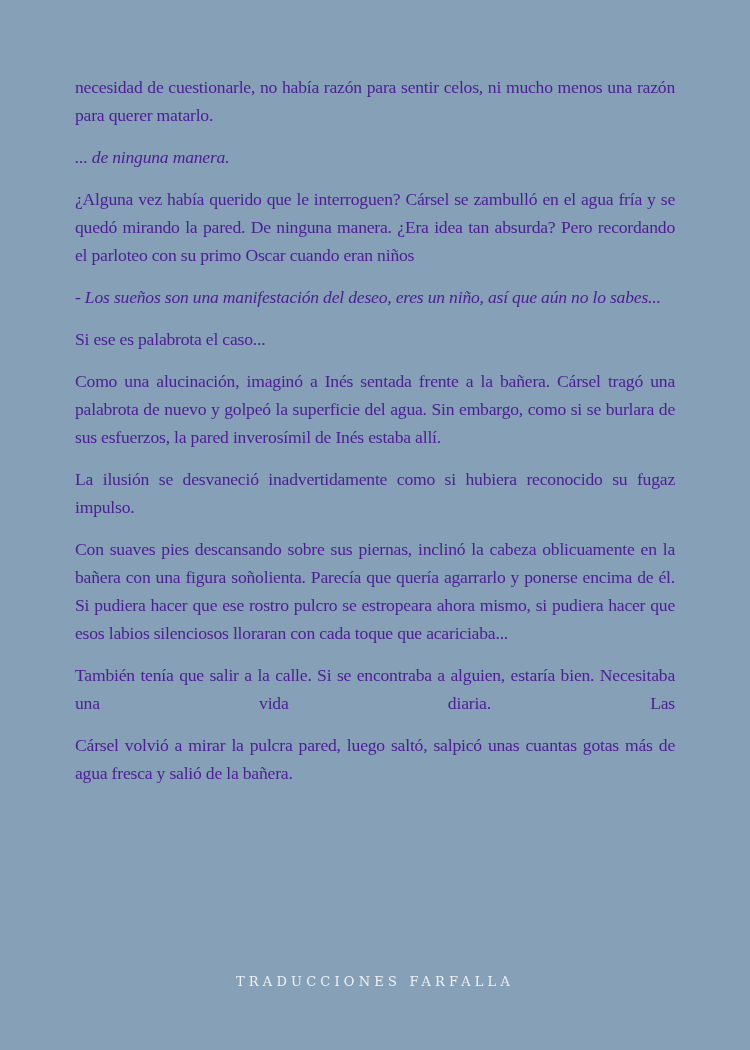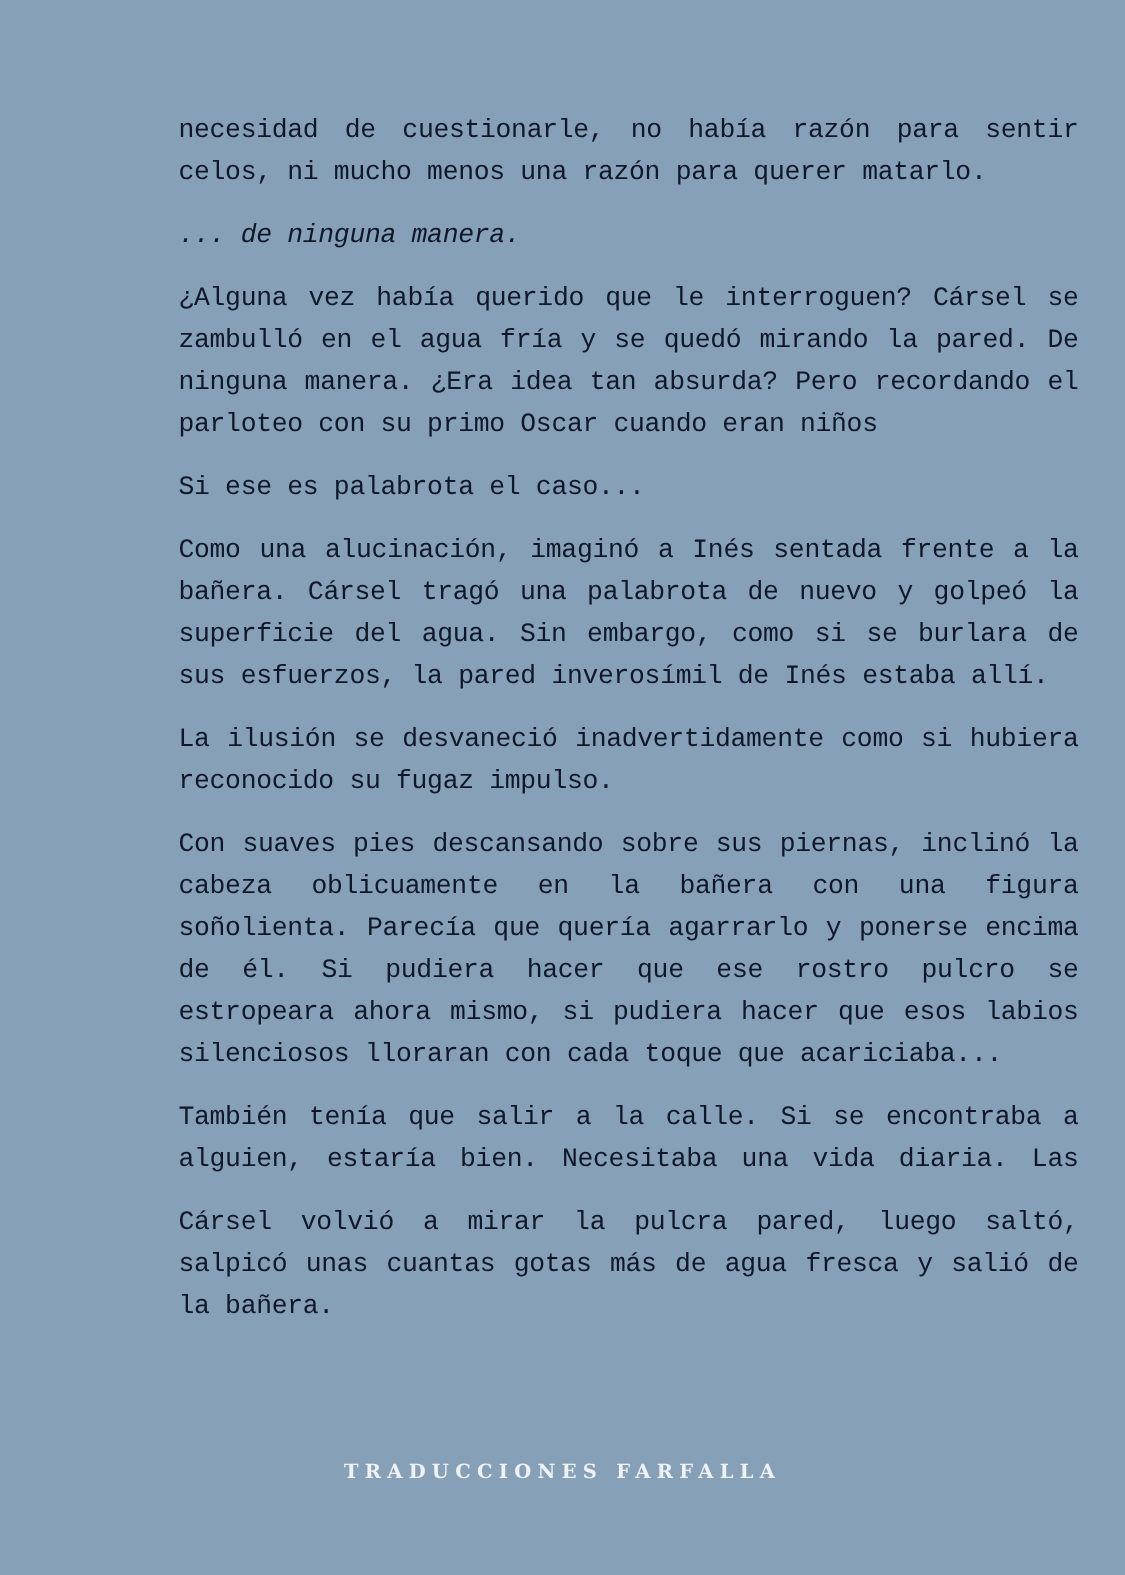--- a/index.html
+++ b/index.html
@@ -3,48 +3,47 @@
 <meta charset="utf-8">
 <style>
   html, body { margin: 0; padding: 0; }
   body {
     width: 750px; height: 1050px; overflow: hidden;
     background: #86a0b7;
     position: relative;
   }
   .page {
     position: absolute; left: 75px; top: 73px; width: 600px;
-    font-family: Liberation Mono, monospace;
+    font-family: Liberation Serif, serif;
     font-size: 17.6px; line-height: 28px;
-    color: #0f172a;
+    color: #4c1d95;
     letter-spacing: -0.2px;
-    margin-left: 44px;
   }
   .page p {
     margin: 0 0 14px 0;
     text-align: justify;
     text-align-last: left;
   }
   .page p.italic { font-style: italic; }
   .footer {
     position: absolute; left: 0; width: 750px; top: 974px;
     text-align: center;
     font-family: "DejaVu Serif", serif;
     font-size: 13px; letter-spacing: 4.2px;
     color: #eef2f6;
-    font-weight: bold;
   }
 </style>
 </head>
 <body>
 
 <div class="page">
   <p>necesidad de cuestionarle, no había razón para sentir celos, ni mucho menos una razón para querer matarlo.</p>
   <p class="italic">... de ninguna manera.</p>
   <p>¿Alguna vez había querido que le interroguen? Cársel se zambulló en el agua fría y se quedó mirando la pared. De ninguna manera. ¿Era idea tan absurda? Pero recordando el parloteo con su primo Oscar cuando eran niños</p>
+  <p class="italic">- Los sueños son una manifestación del deseo, eres un niño, así que aún no lo sabes...</p>
   <p>Si ese es palabrota el caso...</p>
   <p>Como una alucinación, imaginó a Inés sentada frente a la bañera. Cársel tragó una palabrota de nuevo y golpeó la superficie del agua. Sin embargo, como si se burlara de sus esfuerzos, la pared inverosímil de Inés estaba allí.</p>
   <p>La ilusión se desvaneció inadvertidamente como si hubiera reconocido su fugaz impulso.</p>
   <p>Con suaves pies descansando sobre sus piernas, inclinó la cabeza oblicuamente en la bañera con una figura soñolienta. Parecía que quería agarrarlo y ponerse encima de él. Si pudiera hacer que ese rostro pulcro se estropeara ahora mismo, si pudiera hacer que esos labios silenciosos lloraran con cada toque que acariciaba...</p>
   <p style="text-align-last: justify;">También tenía que salir a la calle. Si se encontraba a alguien, estaría bien. Necesitaba una vida diaria. Las</p>
   <p>Cársel volvió a mirar la pulcra pared, luego saltó, salpicó unas cuantas gotas más de agua fresca y salió de la bañera.</p>
 </div>
 
 <div class="footer">TRADUCCIONES FARFALLA</div>
 

